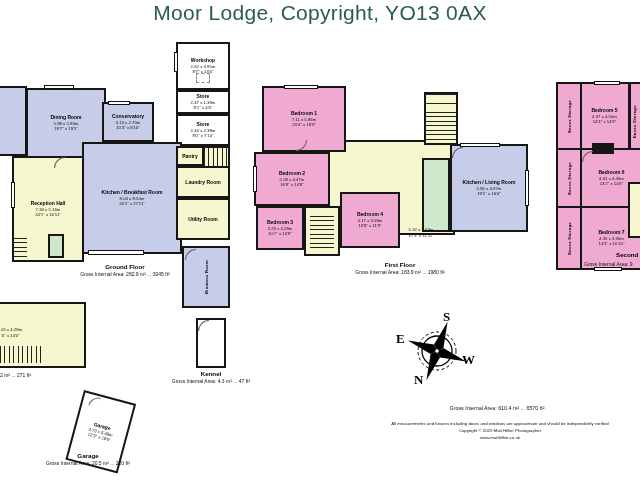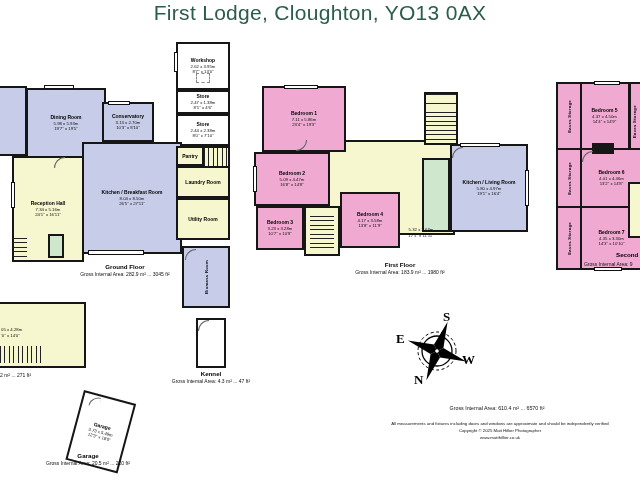--- a/index.html
+++ b/index.html
@@ -27,21 +27,21 @@
     font-size:21px;color:#2b5c4d;letter-spacing:.3px}
   .compass-letter{position:absolute;font-family:"Liberation Serif",serif;
     font-weight:bold;font-size:13px;color:#000}
   .frag{position:absolute;font-size:4.3px;color:#111;line-height:1.3}
   .dashedbox{position:absolute;border:.8px dashed #888;background:#fff}
   .foot{position:absolute;text-align:center;color:#111}
 </style>
 </head>
 <body>
 
-<div class="page-title">First Lodge, Cloughton, YO13 0AX</div>
+<div class="page-title">Moor Lodge, Copyright, YO13 0AX</div>
 
 <div class="room white" style="left:176px;top:42px;width:54px;height:48px">
   <div>
     <div class="rname">Workshop</div>
     <div class="rdim">2.62 x 3.95m</div>
     <div class="rdim">8'7" x 13'0"</div>
   </div>
 </div>
 <div class="dashedbox" style="left:196px;top:73px;width:14px;height:10px"></div>
 <div class="room white" style="left:176px;top:90px;width:54px;height:24px">

